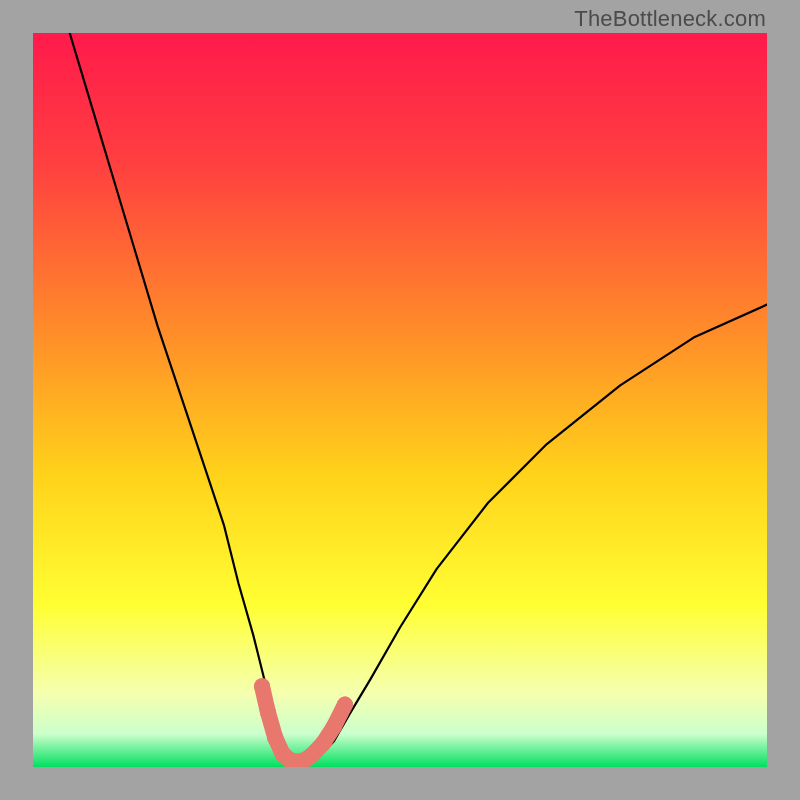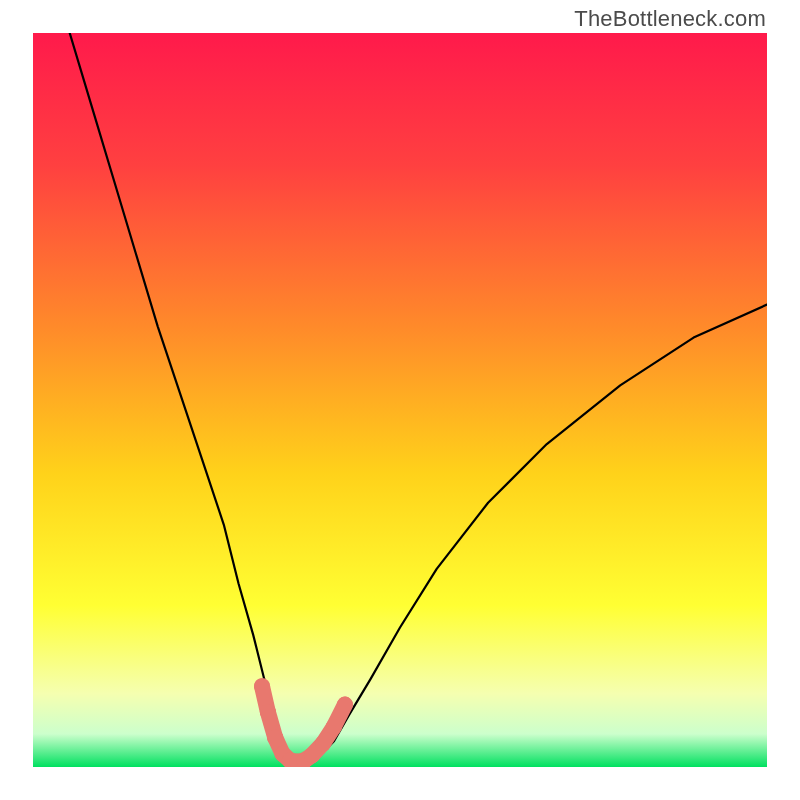--- a/index.html
+++ b/index.html
@@ -9,21 +9,21 @@
     height: 800px;
     overflow: hidden;
     background: #000;
     font-family: Arial, Helvetica, sans-serif;
   }
   .frame {
     position: absolute;
     top: 0; left: 0;
     width: 800px;
     height: 800px;
-    background: #ffffff;
+    background: #a3a3a3;
   }
   .plot {
     position: absolute;
     top: 33px;
     left: 33px;
     width: 734px;
     height: 734px;
     overflow: hidden;
   }
   .watermark {

